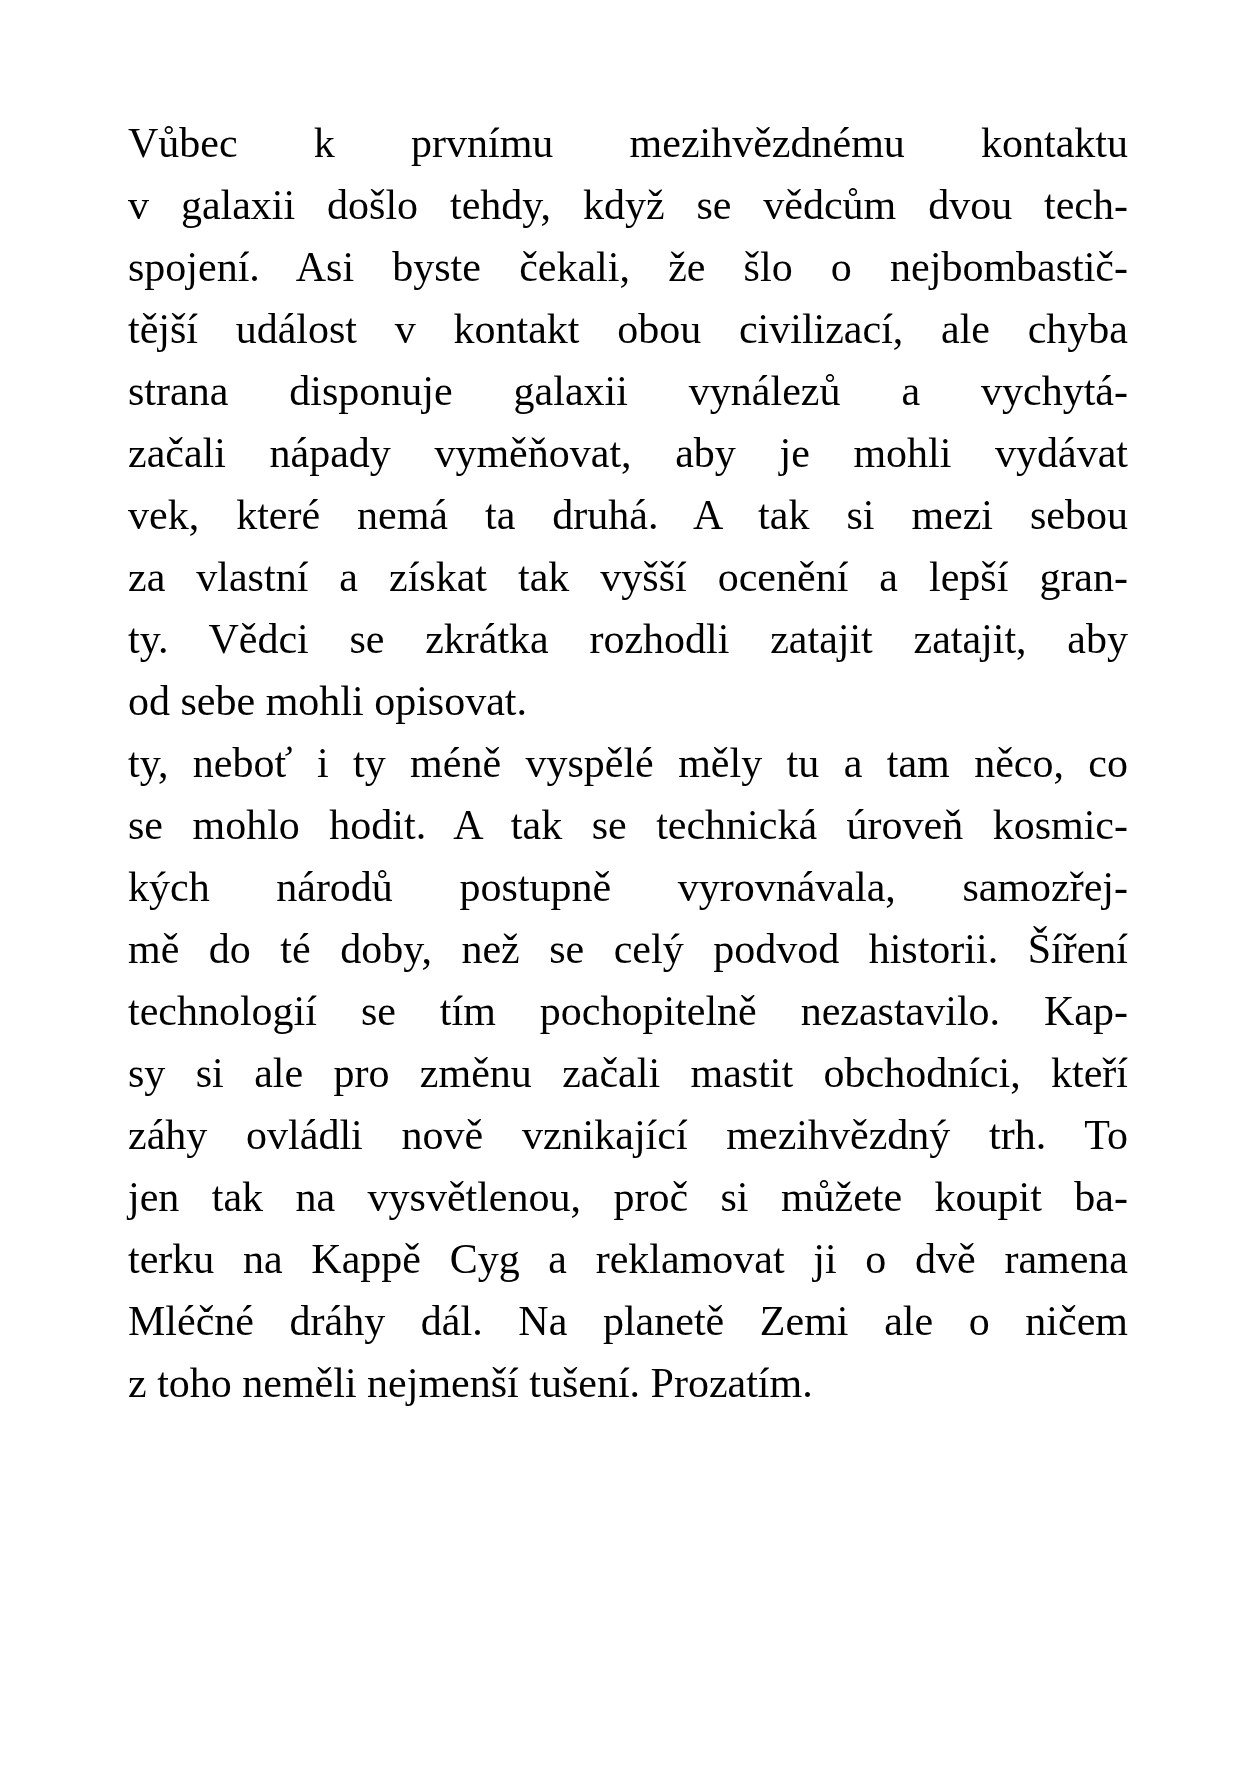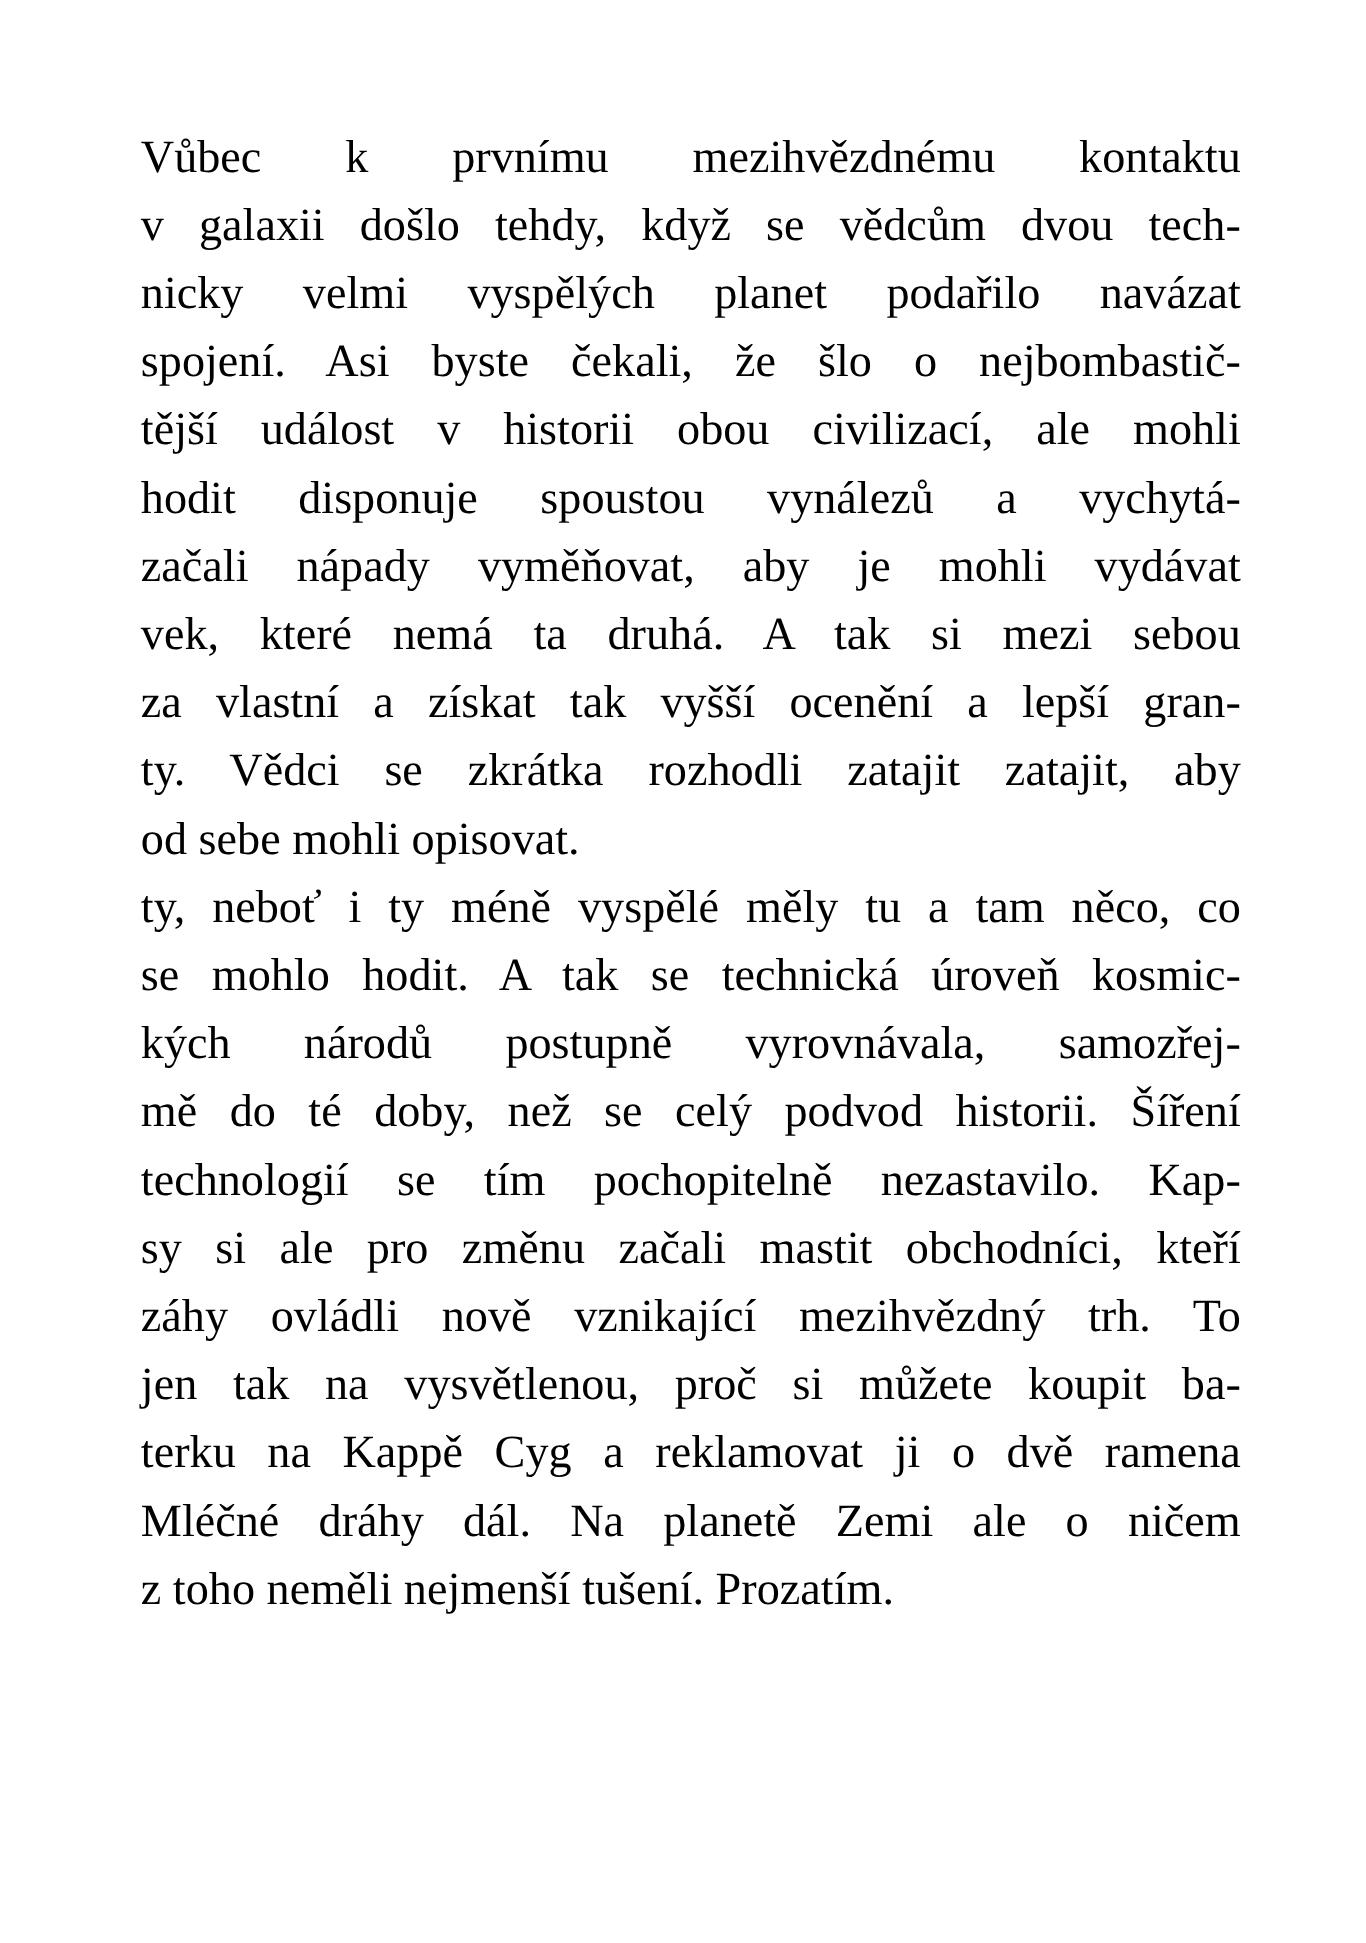--- a/index.html
+++ b/index.html
@@ -48,24 +48,23 @@
   }
 </style>
 </head>
 <body style="background: rgb(255, 255, 255);">
 
 <div class="page">
   <div class="text-column" style="color: rgb(0, 0, 0);">
       <div class="paragraph">
         <div class="line">Vůbec k prvnímu mezihvězdnému kontaktu</div>
         <div class="line">v galaxii došlo tehdy, když se vědcům dvou tech-</div>
-        <div class="line">nicky velmi vyspělých planet podařilo navázat</div>
         <div class="line">spojení. Asi byste čekali, že šlo o nejbombastič-</div>
-        <div class="line">tější událost v historii obou civilizací, ale mohli</div>
-        <div class="line">hodit disponuje spoustou vynálezů a vychytá-</div>
+        <div class="line">tější událost v kontakt obou civilizací, ale chyba</div>
+        <div class="line">strana disponuje galaxii vynálezů a vychytá-</div>
         <div class="line">začali nápady vyměňovat, aby je mohli vydávat</div>
         <div class="line">vek, které nemá ta druhá. A tak si mezi sebou</div>
         <div class="line">za vlastní a získat tak vyšší ocenění a lepší gran-</div>
         <div class="line">ty. Vědci se zkrátka rozhodli zatajit zatajit, aby</div>
         <div class="line line-end">od sebe mohli opisovat.</div>
       </div>
       <div class="paragraph">
         <div class="line">ty, neboť i ty méně vyspělé měly tu a tam něco, co</div>
         <div class="line">se mohlo hodit. A tak se technická úroveň kosmic-</div>
         <div class="line">kých národů postupně vyrovnávala, samozřej-</div>

